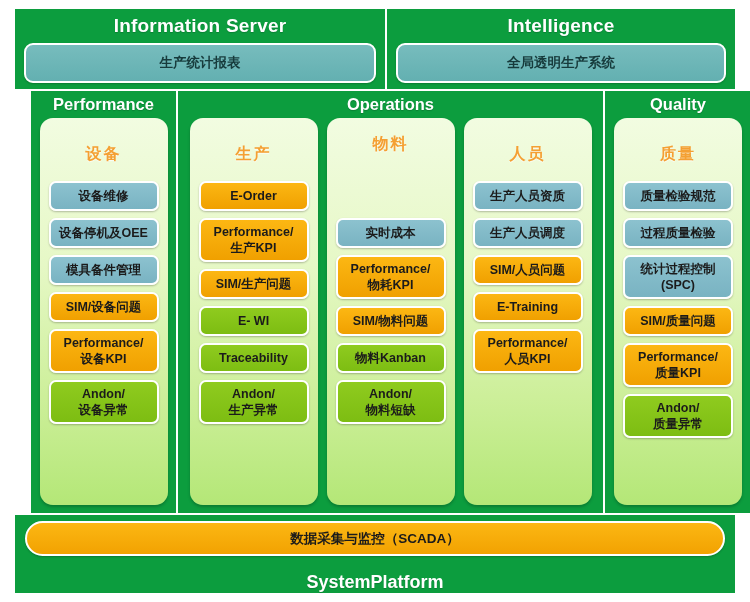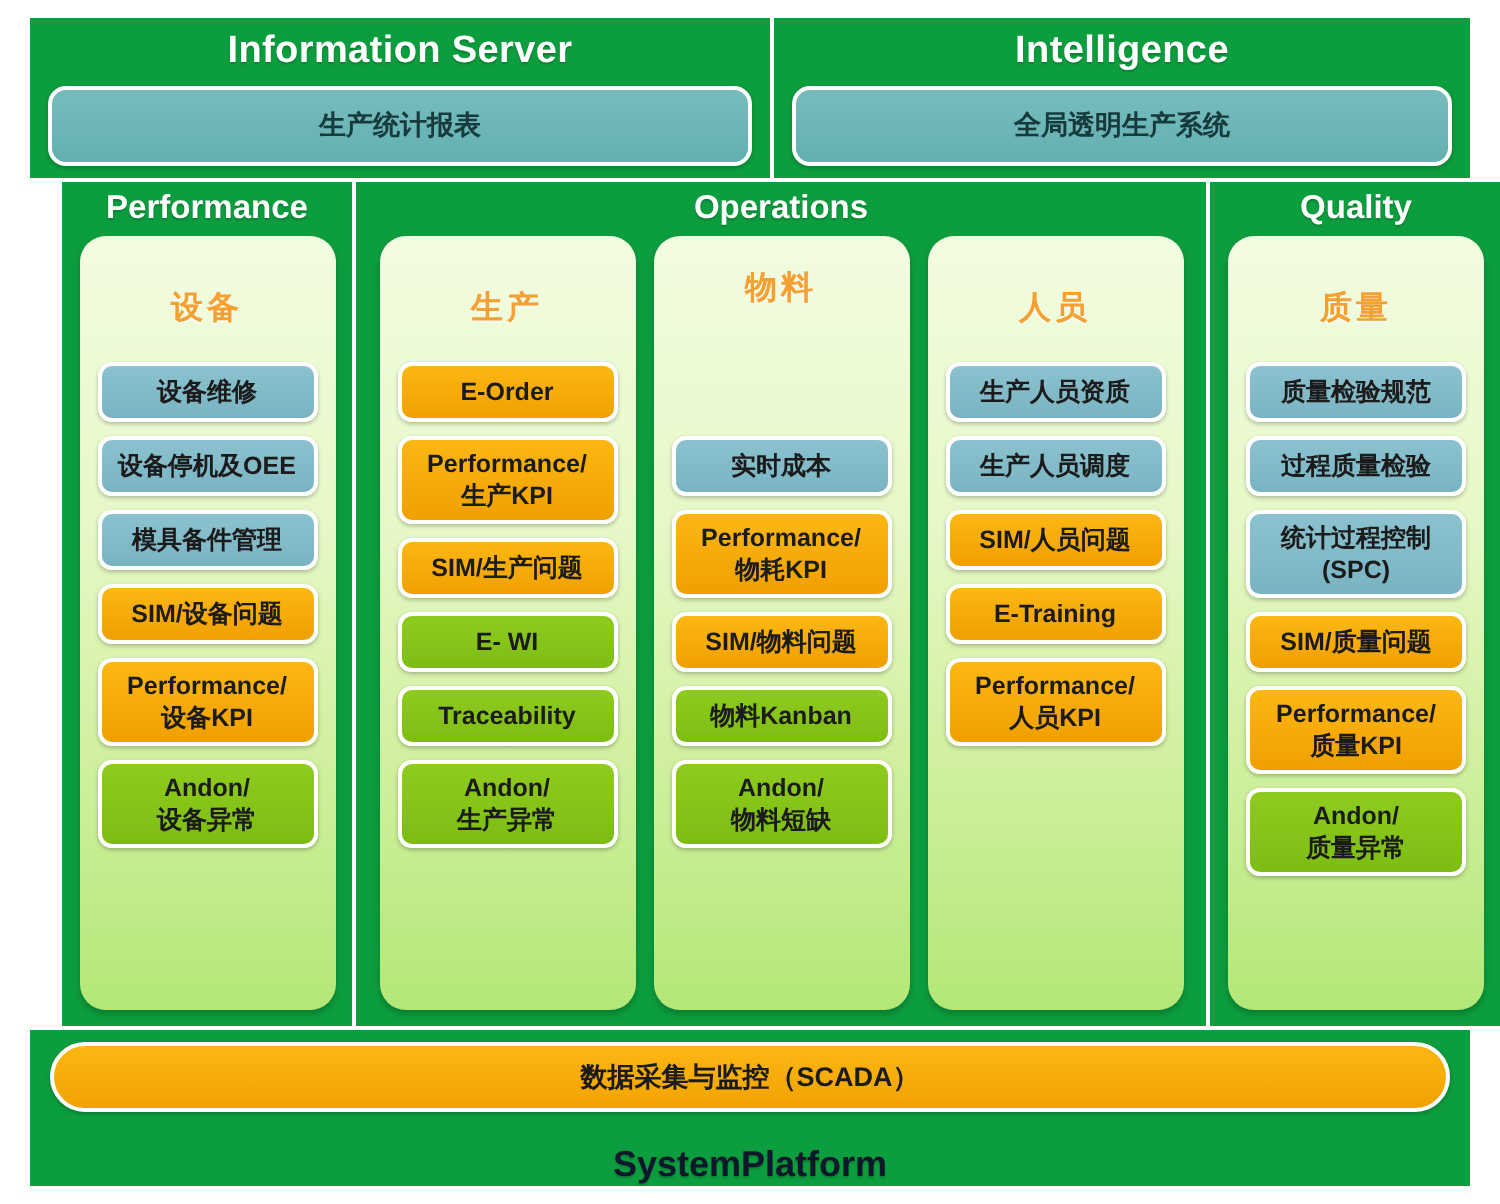--- a/index.html
+++ b/index.html
@@ -125,21 +125,21 @@
     width:calc(100% - 24px);height:34px;
     background:linear-gradient(180deg,#fcb713 0%,#f2a201 100%);
     border:2px solid #ffffff;
     border-radius:19px;
     display:flex;align-items:center;justify-content:center;
     font-size:13.5px;font-weight:600;color:#1b1b1b;
     box-shadow:0 1px 2px rgba(0,0,0,.22);
   }
   .sysplat{
     margin-top:16px;
-    color:#0f172a;font-weight:bold;font-size:18px;
+    color:#ffffff;font-weight:bold;font-size:18px;
     text-shadow:0 1px 1px rgba(0,0,0,.18);
   }
 </style>
 </head>
 <body>
 
 <div class="frame">
 
   <div class="top-row">
 

